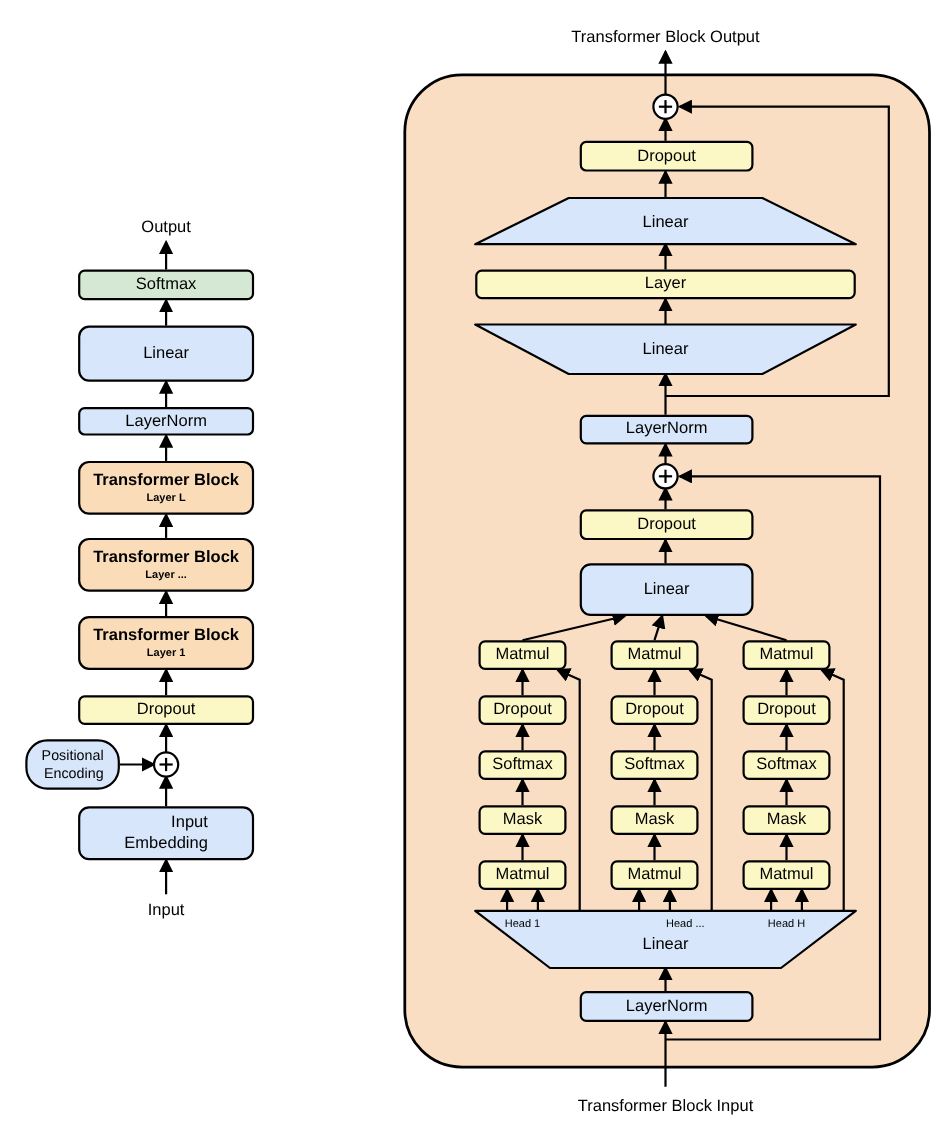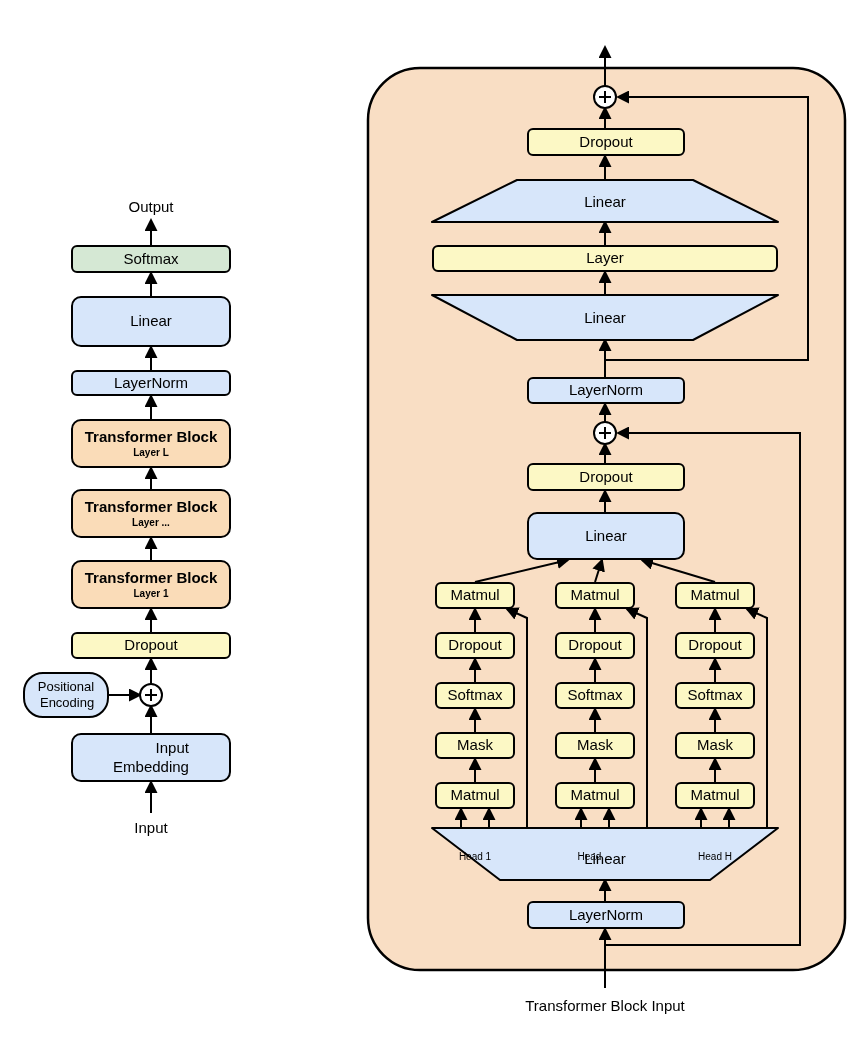--- a/index.html
+++ b/index.html
@@ -17,21 +17,21 @@
   .yellow { background:var(--yellow,#FCF8C5); }
   .orange { background:var(--orange-box,#FADCB8); }
   .r10 { border-radius:10px; }
   .stack { flex-direction:column;font-weight:bold; }
   .sub { font-size:10px; margin-top:1px; }
   .two-line { white-space:pre-line; font-size:13px; line-height:1.25; }
   .label {
     position:absolute; display:flex; align-items:center; justify-content:center;
     font-size:15px; text-align:center; z-index:3;
   }
-  .small-label { font-size:10px;margin-top:16px; }
+  .small-label { font-size:10px; }
 </style>
 </head>
 <body>
 
 <div class="canvas">
 
   <svg class="layer" width="863" height="1038" viewBox="0 0 863 1038">
     <defs>
       <marker id="ah" viewBox="0 0 10 10" refX="8.5" refY="5" markerWidth="6.5" markerHeight="6.5" orient="auto-start-reverse">
         <path d="M0 0 L10 5 L0 10 z" fill="#000"></path>
@@ -152,20 +152,21 @@
   <div class="box yellow" style="left:71px; top:632px; width:160px; height:27px;">Dropout</div>
 
   <div class="box blue two-line" style="left:23px; top:672px; width:86px; height:46px; border-radius:20px;">Positional
 Encoding</div>
 
   <div class="box blue r10 two-line" style="left:71px; top:733px; width:160px; height:49px; font-size:15px;">Input
 Embedding</div>
 
   <div class="label" style="left:71px; top:817px; width:160px; height:20px;">Input</div>
 
+  <div class="label" style="left:455px; top:23px; width:300px; height:20px;">Transformer Block Output</div>
 
   <div class="box yellow" style="left:527px; top:128px; width:158px; height:28px;">Dropout</div>
 
   <div class="label" style="left:545px; top:191px; width:120px; height:20px;">Linear</div>
 
   <div class="box yellow" style="left:432px; top:245px; width:346px; height:27px;">Layer</div>
 
   <div class="label" style="left:545px; top:307px; width:120px; height:20px;">Linear</div>
 
   <div class="box blue" style="left:527px; top:377px; width:158px; height:27px;">LayerNorm</div>
@@ -186,21 +187,21 @@
   <div class="box yellow" style="left:555px; top:732px; width:80px; height:27px;">Mask</div>
   <div class="box yellow" style="left:555px; top:782px; width:80px; height:27px;">Matmul</div>
 
   <div class="box yellow" style="left:675px; top:582px; width:80px; height:27px;">Matmul</div>
   <div class="box yellow" style="left:675px; top:632px; width:80px; height:27px;">Dropout</div>
   <div class="box yellow" style="left:675px; top:682px; width:80px; height:27px;">Softmax</div>
   <div class="box yellow" style="left:675px; top:732px; width:80px; height:27px;">Mask</div>
   <div class="box yellow" style="left:675px; top:782px; width:80px; height:27px;">Matmul</div>
 
   <div class="label small-label" style="left:440px; top:833px; width:70px; height:14px;">Head 1</div>
-  <div class="label small-label" style="left:560px; top:833px; width:70px; height:14px;">Head ...</div>
+  <div class="label small-label" style="left:588px; top:833px; width:70px; height:14px;">Head ...</div>
   <div class="label small-label" style="left:680px; top:833px; width:70px; height:14px;">Head H</div>
   <div class="label" style="left:545px; top:848px; width:120px; height:20px;">Linear</div>
 
   <div class="box blue" style="left:527px; top:901px; width:158px; height:28px;">LayerNorm</div>
 
   <div class="label" style="left:455px; top:995px; width:300px; height:20px;">Transformer Block Input</div>
 
 </div>
 
 </body></html>

